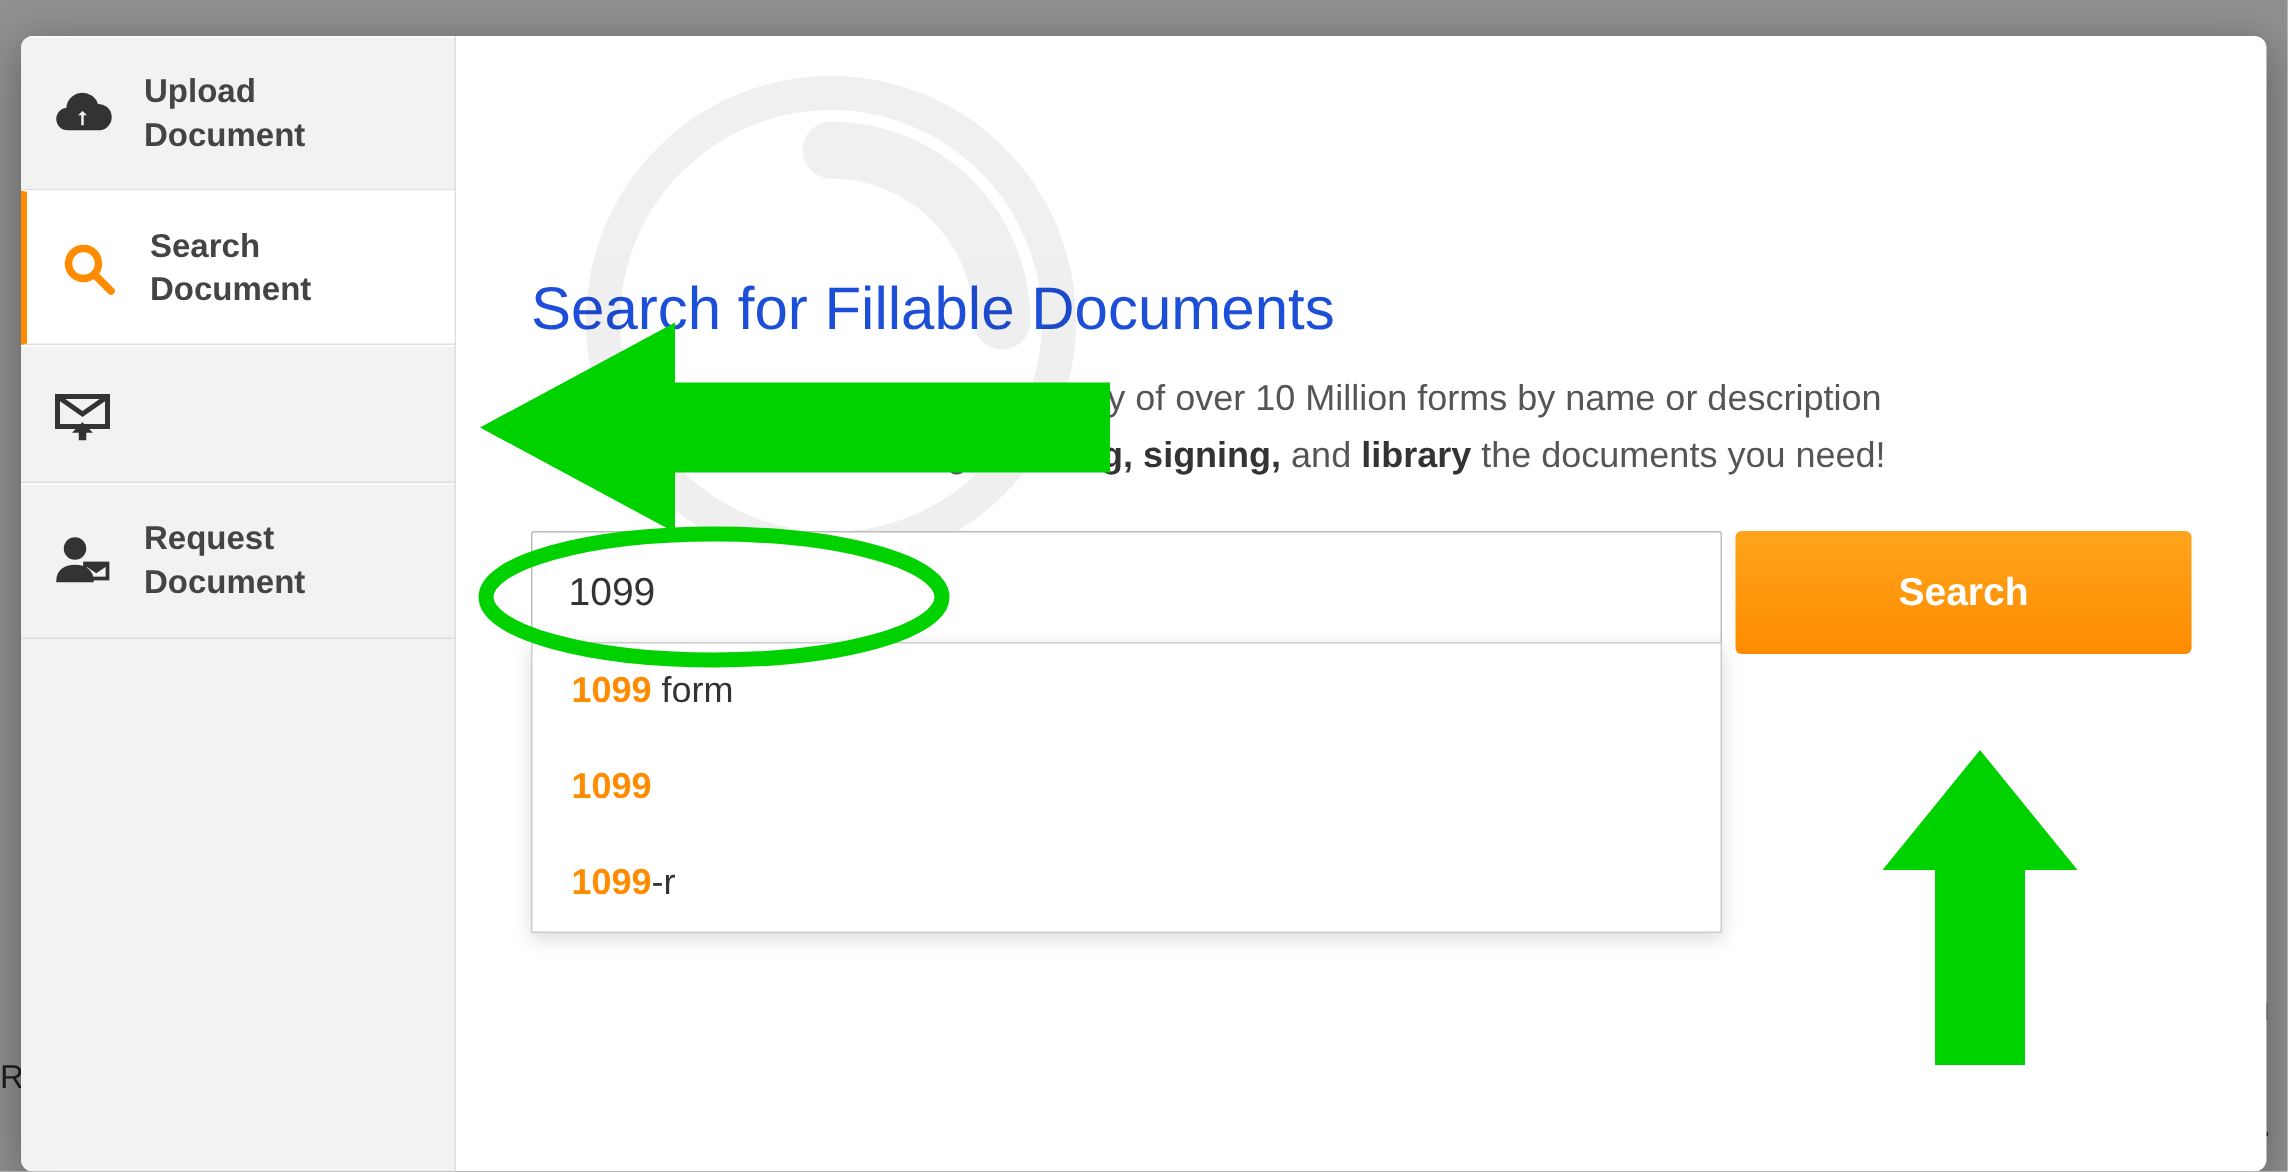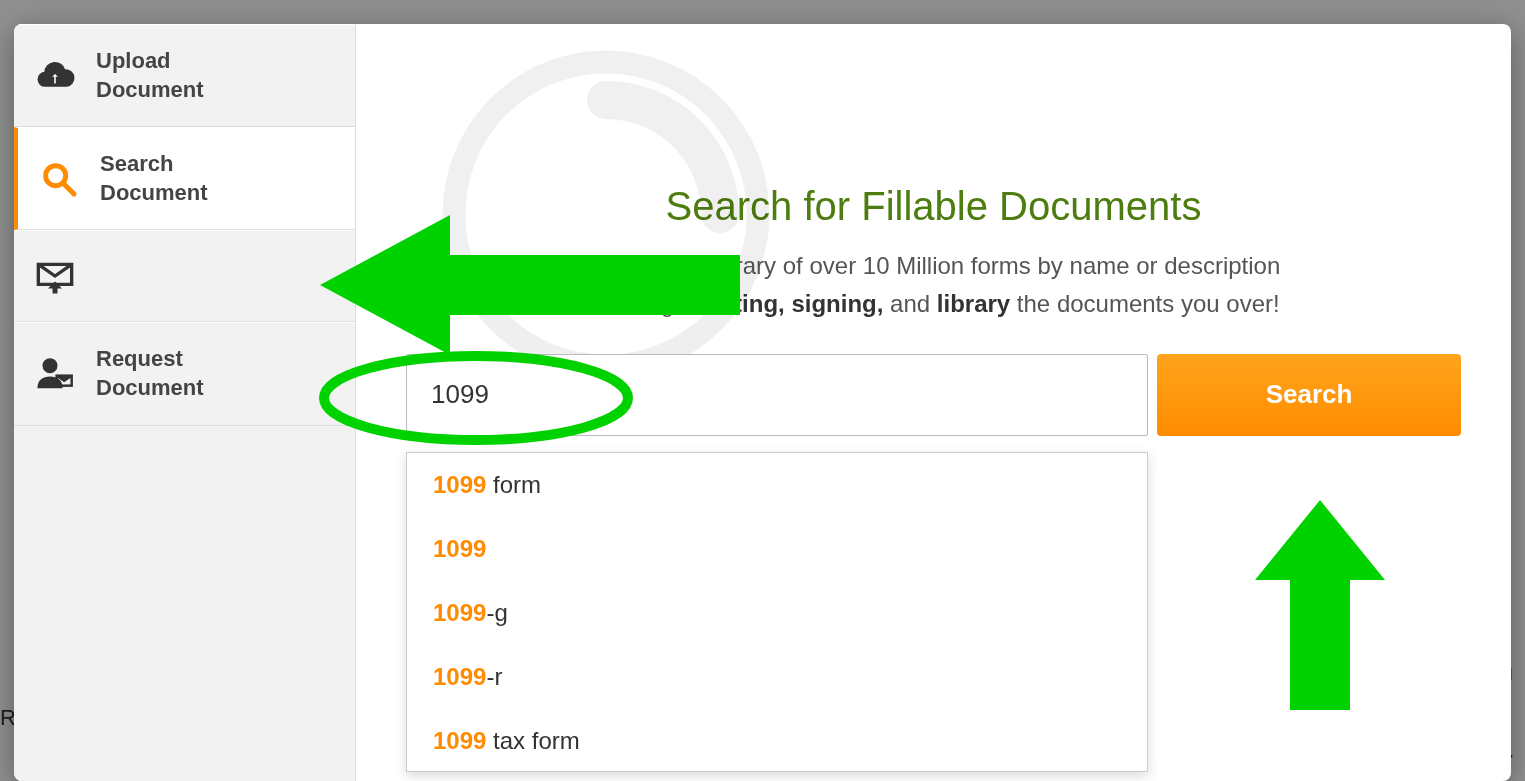--- a/index.html
+++ b/index.html
@@ -28,21 +28,21 @@
     top: 24px;
     right: 14px;
     bottom: 0;
     background: #fff;
     border-radius: 8px;
     box-shadow: 0 6px 30px rgba(0,0,0,0.35);
     display: flex;
     overflow: hidden;
   }
   .sidebar {
-    width: 342px;
+    width: 290px;
     background: #f2f2f2;
     border-right: 1px solid #ddd;
     display: flex;
     flex-direction: column;
   }
   .sidebar-item {
     display: flex;
     align-items: center;
     gap: 18px;
     padding: 22px 18px;
@@ -86,24 +86,24 @@
   }
   .watermark {
     position: absolute;
     left: 60px;
     top: 0;
     width: 380px;
     height: 380px;
     opacity: 0.06;
   }
   .title {
-    text-align: center;
+    text-align: left;
     font-size: 40px;
     font-weight: 400;
-    color: #4d7c0f;
+    color: #1d4ed8;
     margin-top: 130px;
   }
   .subtitle {
     text-align: center;
     font-size: 24px;
     color: #555;
     margin-top: 18px;
     line-height: 1.6;
   }
   .subtitle b { font-weight: 700; color: #333; }
@@ -133,21 +133,21 @@
     border: none;
     border-radius: 4px;
     color: #fff;
     font-size: 26px;
     font-weight: 700;
     cursor: pointer;
   }
   .suggestions {
     position: absolute;
     left: 0;
-    top: 98px;
+    top: 74px;
     width: 100%;
     border: 1px solid #ccc;
     background: #fff;
     box-shadow: 0 4px 12px rgba(0,0,0,0.15);
     overflow-y: scroll;
     max-height: 320px;
   }
   .suggestion-item {
     padding: 18px 26px;
     font-size: 24px;
@@ -244,32 +244,30 @@
   <div class="main">
     <svg class="watermark" viewBox="0 0 100 100">
       <circle cx="50" cy="50" r="40" fill="none" stroke="#000" stroke-width="6"></circle>
       <path d="M50 20 A30 30 0 0 1 80 50" fill="none" stroke="#000" stroke-width="10" stroke-linecap="round"></path>
     </svg>
 
     <h1 class="title">Search for Fillable Documents</h1>
 
     <p class="subtitle">
       <span>Search our library of over 10 Million forms by name or description</span><br>
-      <span>and begin </span><b>editing, signing,</b><span> and </span><b>library</b><span> the documents you over!</span>
+      <span>and begin </span><b>editing, signing,</b><span> and </span><b>library</b><span> the documents you need!</span>
     </p>
 
     <div class="search-row">
       <div class="search-input-wrap">
         <input class="search-input" type="text" value="1099" style="">
         <div class="suggestions">
           <div class="suggestion-item"><span class="hl">1099</span><span> form</span></div>
           <div class="suggestion-item"><span class="hl">1099</span><span></span></div>
-          <div class="suggestion-item"><span class="hl">1099</span><span>-g</span></div>
           <div class="suggestion-item"><span class="hl">1099</span><span>-r</span></div>
-          <div class="suggestion-item"><span class="hl">1099</span><span> tax form</span></div>
         </div>
       </div>
       <button class="search-button">Search</button>
     </div>
   </div>
 </div>
 
 <svg class="arrow-left" width="420" height="160">
   <polygon points="0,80 130,10 130,50 420,50 420,110 130,110 130,150" fill="#00d200"></polygon>
 </svg>

